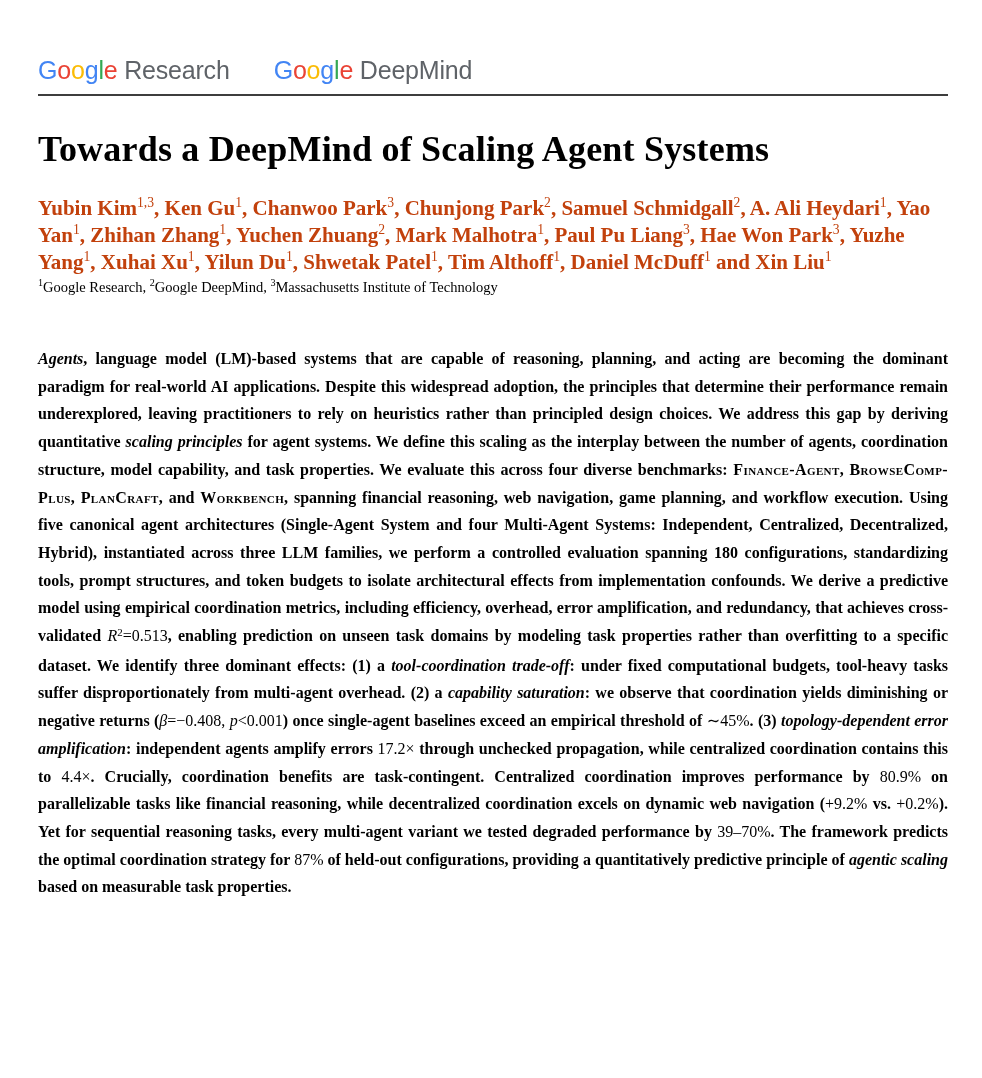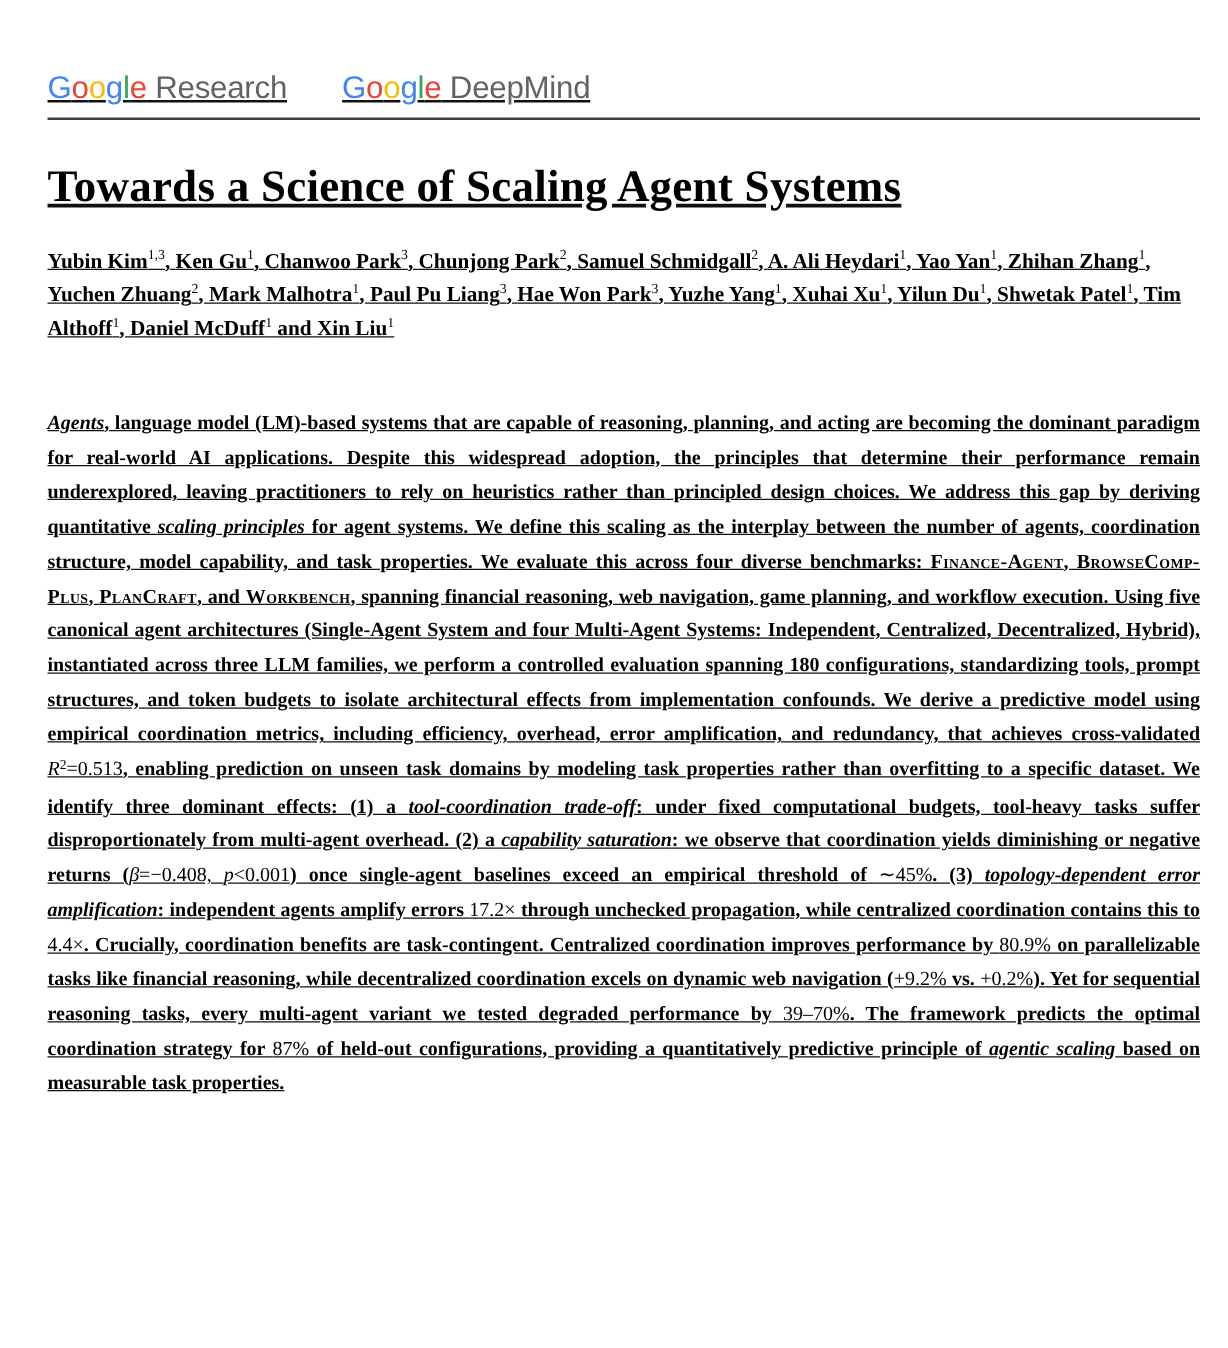--- a/index.html
+++ b/index.html
@@ -2,21 +2,21 @@
 <html><head>
 <meta charset="utf-8">
 <style>
   html, body { margin: 0; padding: 0; background: #ffffff; }
   body {
     width: 982px; height: 1078px;
     font-family: "Liberation Serif", serif;
     color: #111111;
     overflow: hidden;
   }
-  .page { padding: 0 22px 0 38px; text-decoration: underline; }
+  .page { padding: 0 34px 0 38px; }
 
   
   .logo-row {
     margin-top: 56px;
     display: flex;
     align-items: baseline;
     gap: 44px;
     font-family: "Liberation Sans", sans-serif;
     font-size: 25px;
     letter-spacing: -0.2px;
@@ -37,24 +37,24 @@
     margin: 32px 0 0 0;
     font-size: 36px;
     font-weight: 700;
     letter-spacing: 0.2px;
     color: #000000;
   }
 
   
   .authors {
     margin-top: 25px;
-    font-size: 17px;
+    font-size: 21px;
     font-weight: 700;
     line-height: 27px;
-    color: #000000;
+    color: #c2410c;
   }
   .authors sup {
     font-weight: 400;
     font-size: 0.65em;
     line-height: 0;
   }
 
   .affiliations {
     margin-top: 3px;
     font-size: 14.5px;
@@ -89,20 +89,21 @@
 
 <div class="page">
 
   <div class="logo-row">
       <span class="logo"><span class="brand-letter" style="color: rgb(66, 133, 244);">G</span><span class="brand-letter" style="color: rgb(234, 67, 53);">o</span><span class="brand-letter" style="color: rgb(251, 188, 5);">o</span><span class="brand-letter" style="color: rgb(66, 133, 244);">g</span><span class="brand-letter" style="color: rgb(52, 168, 83);">l</span><span class="brand-letter" style="color: rgb(234, 67, 53);">e</span><span class="logo-suffix" style="color: rgb(95, 99, 104);">&nbsp;Research</span></span>
       <span class="logo"><span class="brand-letter" style="color: rgb(66, 133, 244);">G</span><span class="brand-letter" style="color: rgb(234, 67, 53);">o</span><span class="brand-letter" style="color: rgb(251, 188, 5);">o</span><span class="brand-letter" style="color: rgb(66, 133, 244);">g</span><span class="brand-letter" style="color: rgb(52, 168, 83);">l</span><span class="brand-letter" style="color: rgb(234, 67, 53);">e</span><span class="logo-suffix" style="color: rgb(95, 99, 104);">&nbsp;DeepMind</span></span>
     </div>
 
   <hr class="rule">
 
-  <h1 class="title">Towards a Science of Scaling Agent Systems</h1>
+  <h1 class="title">Towards a DeepMind of Scaling Agent Systems</h1>
 
   <div class="authors"><span>Yubin Kim</span><sup>1,3</sup>, <span>Ken Gu</span><sup>1</sup>, <span>Chanwoo Park</span><sup>3</sup>, <span>Chunjong Park</span><sup>2</sup>, <span>Samuel Schmidgall</span><sup>2</sup>, <span>A. Ali Heydari</span><sup>1</sup>, <span>Yao Yan</span><sup>1</sup>, <span>Zhihan Zhang</span><sup>1</sup>, <span>Yuchen Zhuang</span><sup>2</sup>, <span>Mark Malhotra</span><sup>1</sup>, <span>Paul Pu Liang</span><sup>3</sup>, <span>Hae Won Park</span><sup>3</sup>, <span>Yuzhe Yang</span><sup>1</sup>, <span>Xuhai Xu</span><sup>1</sup>, <span>Yilun Du</span><sup>1</sup>, <span>Shwetak Patel</span><sup>1</sup>, <span>Tim Althoff</span><sup>1</sup>, <span>Daniel McDuff</span><sup>1</sup> and <span>Xin Liu</span><sup>1</sup></div>
 
+  <div class="affiliations"><sup>1</sup>Google Research, <sup>2</sup>Google DeepMind, <sup>3</sup>Massachusetts Institute of Technology</div>
 
   <p class="abstract"><span class="seg-i">Agents</span><span class="seg-n">, language model (LM)-based systems that are capable of reasoning, planning, and acting are becoming the dominant paradigm for real-world AI applications. Despite this widespread adoption, the principles that determine their performance remain underexplored, leaving practitioners to rely on heuristics rather than principled design choices. We address this gap by deriving quantitative </span><span class="seg-i">scaling principles</span><span class="seg-n"> for agent systems. We define this scaling as the interplay between the number of agents, coordination structure, model capability, and task properties. We evaluate this across four diverse benchmarks: </span><span class="seg-sc">Finance-Agent</span><span class="seg-n">, </span><span class="seg-sc">BrowseComp-Plus</span><span class="seg-n">, </span><span class="seg-sc">PlanCraft</span><span class="seg-n">, and </span><span class="seg-sc">Workbench</span><span class="seg-n">, spanning financial reasoning, web navigation, game planning, and workflow execution. Using five canonical agent architectures (Single-Agent System and four Multi-Agent Systems: Independent, Centralized, Decentralized, Hybrid), instantiated across three LLM families, we perform a controlled evaluation spanning 180 configurations, standardizing tools, prompt structures, and token budgets to isolate architectural effects from implementation confounds. We derive a predictive model using empirical coordination metrics, including efficiency, overhead, error amplification, and redundancy, that achieves cross-validated </span><span class="seg-mi">R</span><span class="seg-sup">2</span><span class="seg-m">=0.513</span><span class="seg-n">, enabling prediction on unseen task domains by modeling task properties rather than overfitting to a specific dataset. We identify three dominant effects: (1) a </span><span class="seg-i">tool-coordination trade-off</span><span class="seg-n">: under fixed computational budgets, tool-heavy tasks suffer disproportionately from multi-agent overhead. (2) a </span><span class="seg-i">capability saturation</span><span class="seg-n">: we observe that coordination yields diminishing or negative returns (</span><span class="seg-mi">β</span><span class="seg-m">=−0.408, </span><span class="seg-mi">p</span><span class="seg-m">&lt;0.001</span><span class="seg-n">) once single-agent baselines exceed an empirical threshold of </span><span class="seg-m">∼45%</span><span class="seg-n">. (3) </span><span class="seg-i">topology-dependent error amplification</span><span class="seg-n">: independent agents amplify errors </span><span class="seg-m">17.2×</span><span class="seg-n"> through unchecked propagation, while centralized coordination contains this to </span><span class="seg-m">4.4×</span><span class="seg-n">. Crucially, coordination benefits are task-contingent. Centralized coordination improves performance by </span><span class="seg-m">80.9%</span><span class="seg-n"> on parallelizable tasks like financial reasoning, while decentralized coordination excels on dynamic web navigation (</span><span class="seg-m">+9.2%</span><span class="seg-n"> vs. </span><span class="seg-m">+0.2%</span><span class="seg-n">). Yet for sequential reasoning tasks, every multi-agent variant we tested degraded performance by </span><span class="seg-m">39–70%</span><span class="seg-n">. The framework predicts the optimal coordination strategy for </span><span class="seg-m">87%</span><span class="seg-n"> of held-out configurations, providing a quantitatively predictive principle of </span><span class="seg-i">agentic scaling</span><span class="seg-n"> based on measurable task properties.</span></p>
 
 </div>
 
 </body></html>

